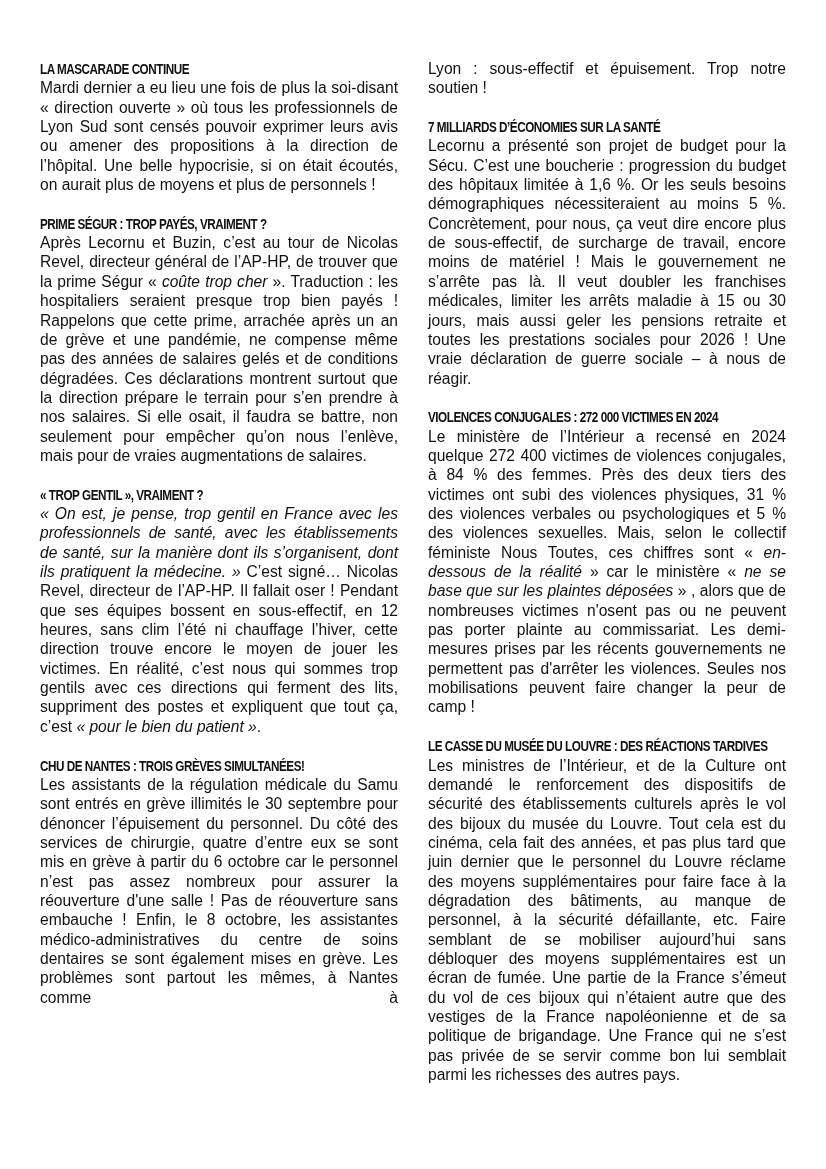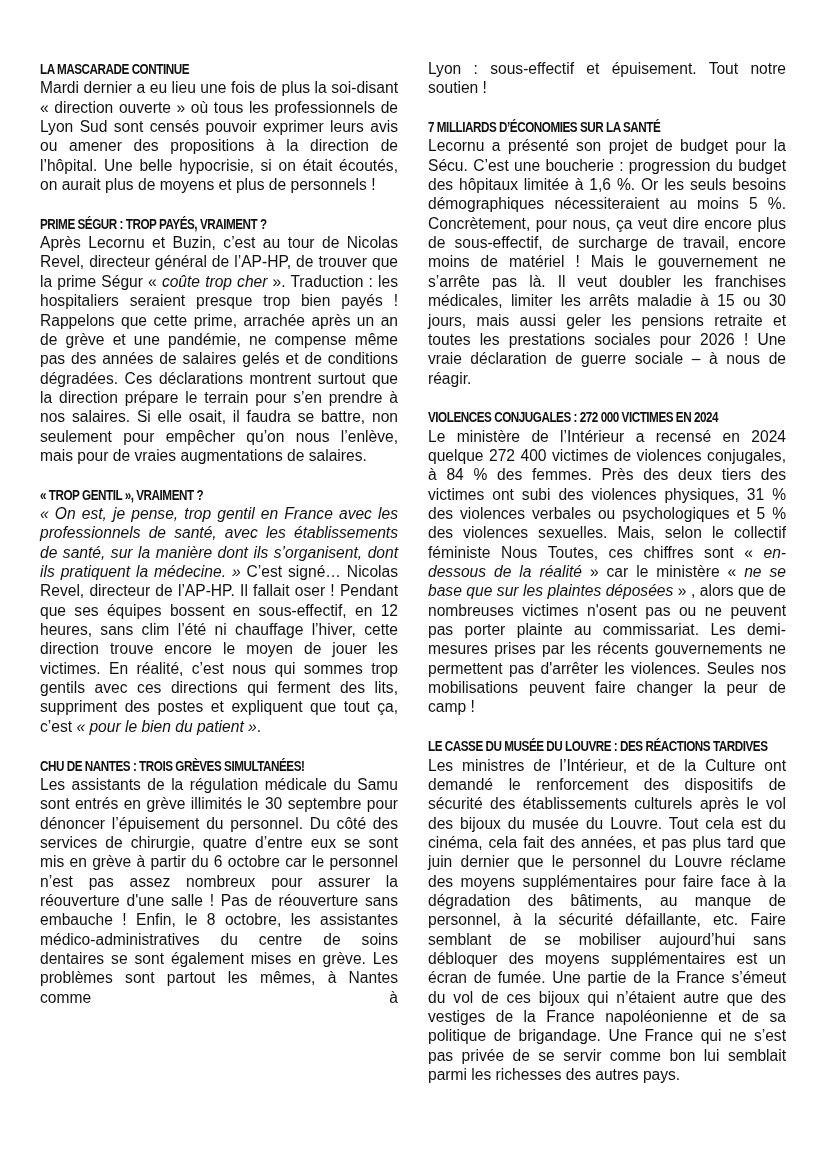--- a/index.html
+++ b/index.html
@@ -41,21 +41,21 @@
     <div class="article">
       <h2>CHU de Nantes : trois grèves simultanées!</h2>
       <p style="text-align-last: justify;">Les assistants de la régulation médicale du Samu sont entrés en grève illimités le 30 septembre pour dénoncer l’épuisement du personnel. Du côté des services de chirurgie, quatre d’entre eux se sont mis en grève à partir du 6 octobre car le personnel n’est pas assez nombreux pour assurer la réouverture d'une salle ! Pas de réouverture sans embauche ! Enfin, le 8 octobre, les assistantes médico-administratives du centre de soins dentaires se sont également mises en grève. Les problèmes sont partout les mêmes, à Nantes comme à</p>
     </div>
 
   </div>
 
   <div class="col right">
 
     <div class="article">
-      <p class="cont">Lyon : sous-effectif et épuisement. Tout notre soutien !</p>
+      <p class="cont">Lyon : sous-effectif et épuisement. Trop notre soutien !</p>
     </div>
 
     <div class="article">
       <h2>7 milliards d’économies sur la santé</h2>
       <p>Lecornu a présenté son projet de budget pour la Sécu. C’est une boucherie : progression du budget des hôpitaux limitée à 1,6 %. Or les seuls besoins démographiques nécessiteraient au moins 5 %. Concrètement, pour nous, ça veut dire encore plus de sous-effectif, de surcharge de travail, encore moins de matériel ! Mais le gouvernement ne s’arrête pas là. Il veut doubler les franchises médicales, limiter les arrêts maladie à 15 ou 30 jours, mais aussi geler les pensions retraite et toutes les prestations sociales pour 2026 ! Une vraie déclaration de guerre sociale – à nous de réagir.</p>
     </div>
 
     <div class="article">
       <h2>Violences conjugales : 272 000 victimes en 2024</h2>
       <p><span>Le ministère de l’Intérieur a recensé en 2024 quelque 272 400 victimes de violences conjugales, à 84 % des femmes. Près des deux tiers des victimes ont subi des violences physiques, 31 % des violences verbales ou psychologiques et 5 % des violences sexuelles. Mais, selon le collectif féministe Nous Toutes, ces chiffres sont « </span><em>en-dessous de la réalité</em><span> » car le ministère « </span><em>ne se base que sur les plaintes déposées</em><span> » , alors que de nombreuses victimes n'osent pas ou ne peuvent pas porter plainte au commissariat.  Les demi-mesures prises par les récents gouvernements ne permettent pas d'arrêter les violences. Seules nos mobilisations peuvent faire changer la peur de camp !</span></p>

